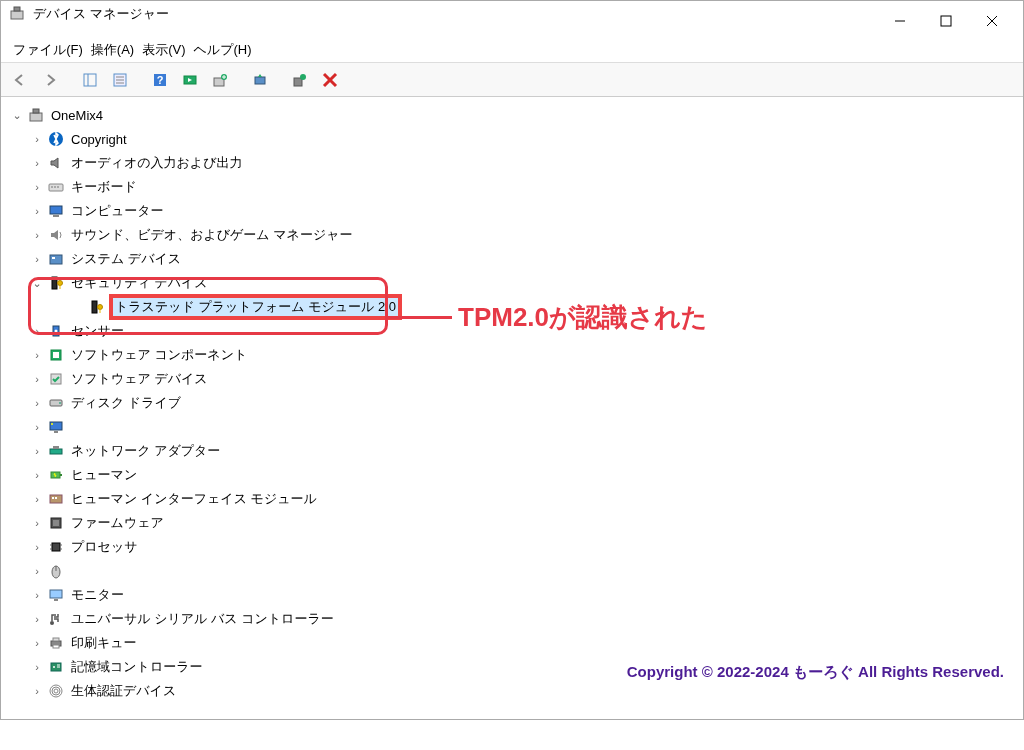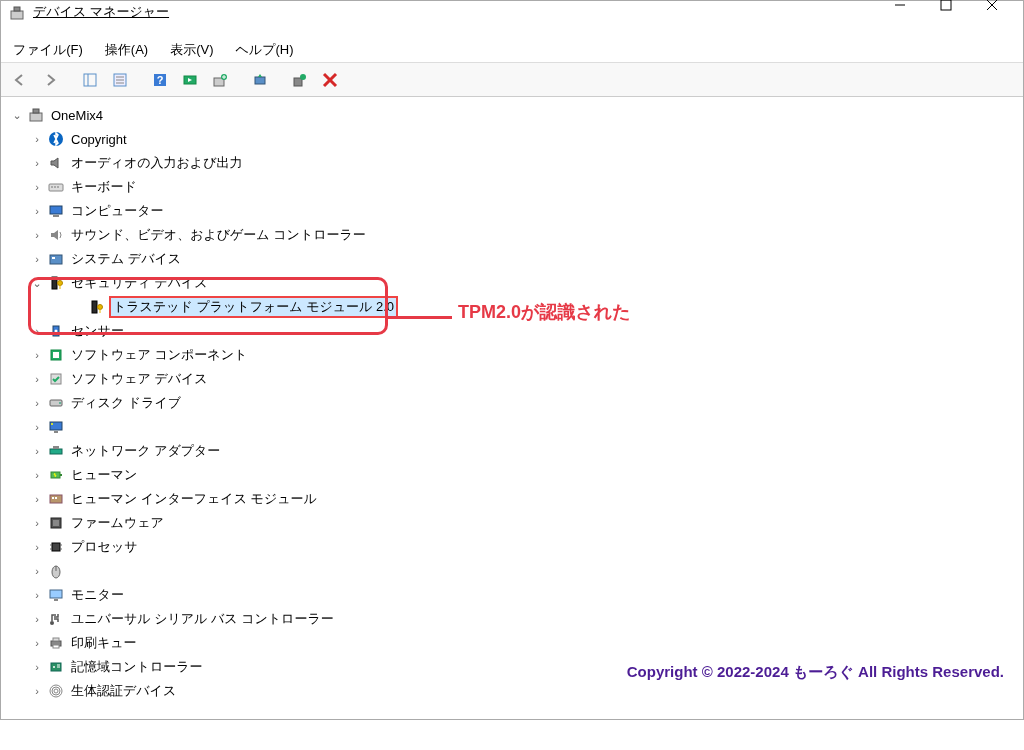--- a/index.html
+++ b/index.html
@@ -1,39 +1,39 @@
 <!DOCTYPE html>
 <html><head>
 <meta charset="utf-8">
 <style>
 * { box-sizing: border-box; margin: 0; padding: 0; }
 body { font-family: "Meiryo", "Yu Gothic", sans-serif; font-size: 13px; background: #fff; width: 1024px; height: 750px; overflow: hidden; position: relative; }
 .window { width: 1024px; height: 720px; background: #fff; border: 1px solid #aaa; display: flex; flex-direction: column; }
-.titlebar { height: 36px; display: flex; align-items: flex-end; padding: 16px 8px; background: #fff; text-decoration: underline; }
+.titlebar { height: 36px; display: flex; align-items: flex-start; padding: 4px 8px; background: #fff; }
 .titlebar .icon { width: 16px; height: 16px; margin-right: 8px; display: inline-flex; align-items: center; justify-content: center; }
 .titlebar .title { flex: 1; font-size: 13px; }
 .win-controls { display: flex; gap: 0; }
 .win-btn { width: 46px; height: 32px; display: flex; align-items: center; justify-content: center; cursor: pointer; }
-.menubar { height: 26px; display: flex; align-items: center; padding: 0 8px; gap: 14px; font-size: 13px; border-bottom: 1px solid #ddd; }
+.menubar { height: 26px; display: flex; align-items: center; padding: 0 8px; font-size: 13px; border-bottom: 1px solid #ddd; }
 .menubar span { cursor: pointer; padding: 2px 4px; }
 .toolbar { height: 34px; display: flex; align-items: center; padding: 0 6px; gap: 4px; border-bottom: 1px solid #ccc; background: #f8f8f8; }
 .tbtn { width: 26px; height: 26px; display: flex; align-items: center; justify-content: center; cursor: pointer; border: 1px solid transparent; }
 .tsep { width: 6px; }
 .tree-area { flex: 1; overflow: auto; padding: 6px 4px; position: relative; }
 .tree-row { display: flex; align-items: center; height: 24px; cursor: pointer; white-space: nowrap; }
-.tree-row.sel .label { background: #cce8ff; border: 2px solid #ef4444; padding: 0 2px; }
+.tree-row.sel .label { background: #cce8ff; border: 4px solid #ef4444; padding: 0 2px; }
 .exp { width: 16px; text-align: center; color: #666; font-size: 11px; user-select: none; }
 .node-icon { width: 18px; height: 18px; margin: 0 4px 0 2px; display: inline-flex; align-items: center; justify-content: center; }
 .label { padding: 1px 2px; }
 .indent-0 { padding-left: 4px; }
 .indent-1 { padding-left: 24px; }
 .indent-2 { padding-left: 64px; }
 .callout-box { position: absolute; border: 3px solid #e63946; border-radius: 10px; pointer-events: none; }
 .callout-line { position: absolute; height: 3px; background: #e63946; pointer-events: none; }
-.callout-text { position: absolute; color: #e63946; font-size: 18px; font-weight: bold; font-family: "Meiryo", sans-serif; }
+.callout-text { position: absolute; color: #e63946; font-size: 26px; font-weight: bold; font-family: "Meiryo", sans-serif; }
 .copyright { position: absolute; right: 20px; bottom: 40px; font-size: 15px; font-weight: bold; color: #4c1d95; }
 svg { display: block; }
 </style>
 </head>
 <body>
 
 <div class="window">
   <div class="titlebar">
     <span class="icon">
       <svg width="16" height="16" viewBox="0 0 16 16">
@@ -191,21 +191,21 @@
         <span class="label">コンピューター</span>
       </div>
       <div class="tree-row indent-1">
         <span class="exp">›</span>
         <span class="node-icon">
           <svg width="16" height="16" viewBox="0 0 16 16">
             <path d="M3 6 L6 6 L10 3 L10 13 L6 10 L3 10 Z" fill="#888"></path>
             <path d="M12 5 Q14 8 12 11" fill="none" stroke="#888"></path>
           </svg>
         </span>
-        <span class="label">サウンド、ビデオ、およびゲーム コントローラー</span>
+        <span class="label">サウンド、ビデオ、およびゲーム マネージャー</span>
       </div>
       <div class="tree-row indent-1">
         <span class="exp">›</span>
         <span class="node-icon">
           <svg width="16" height="16" viewBox="0 0 16 16">
             <rect x="2" y="4" width="12" height="9" fill="#5a8fc7" stroke="#357"></rect>
             <rect x="4" y="6" width="3" height="2" fill="#fff"></rect>
           </svg>
         </span>
         <span class="label">システム デバイス</span>

